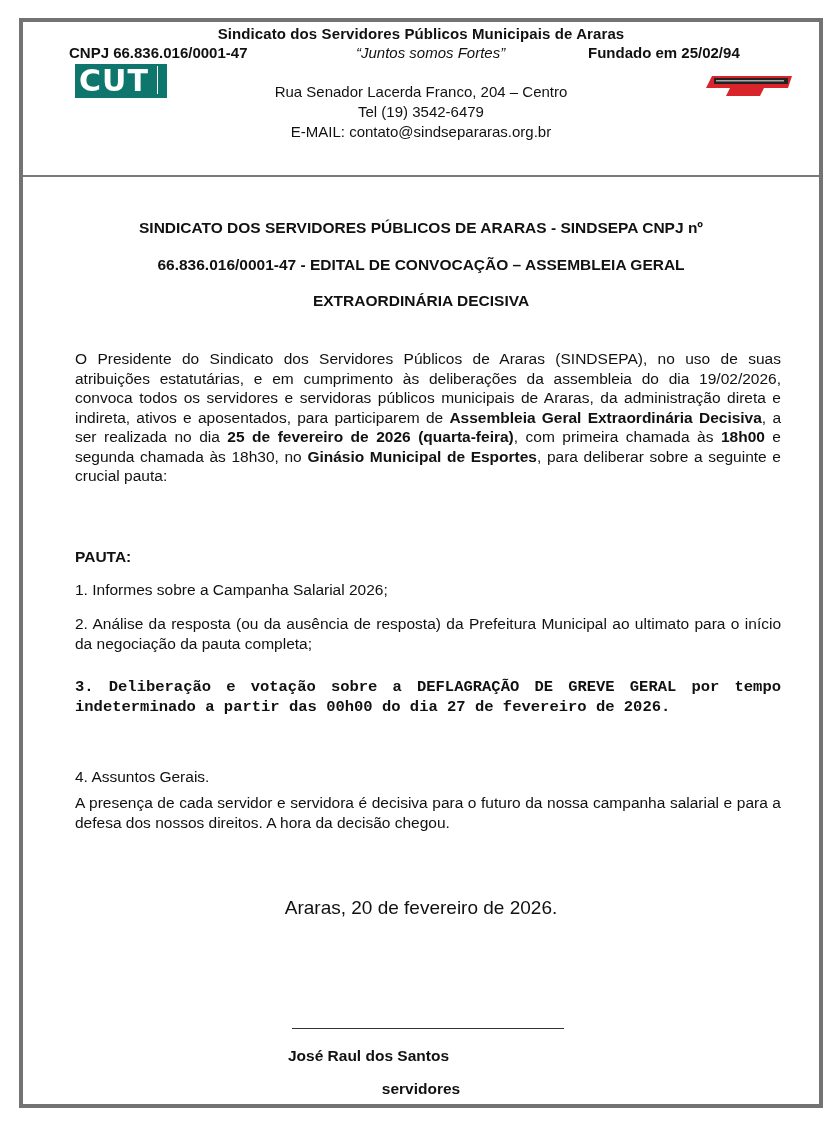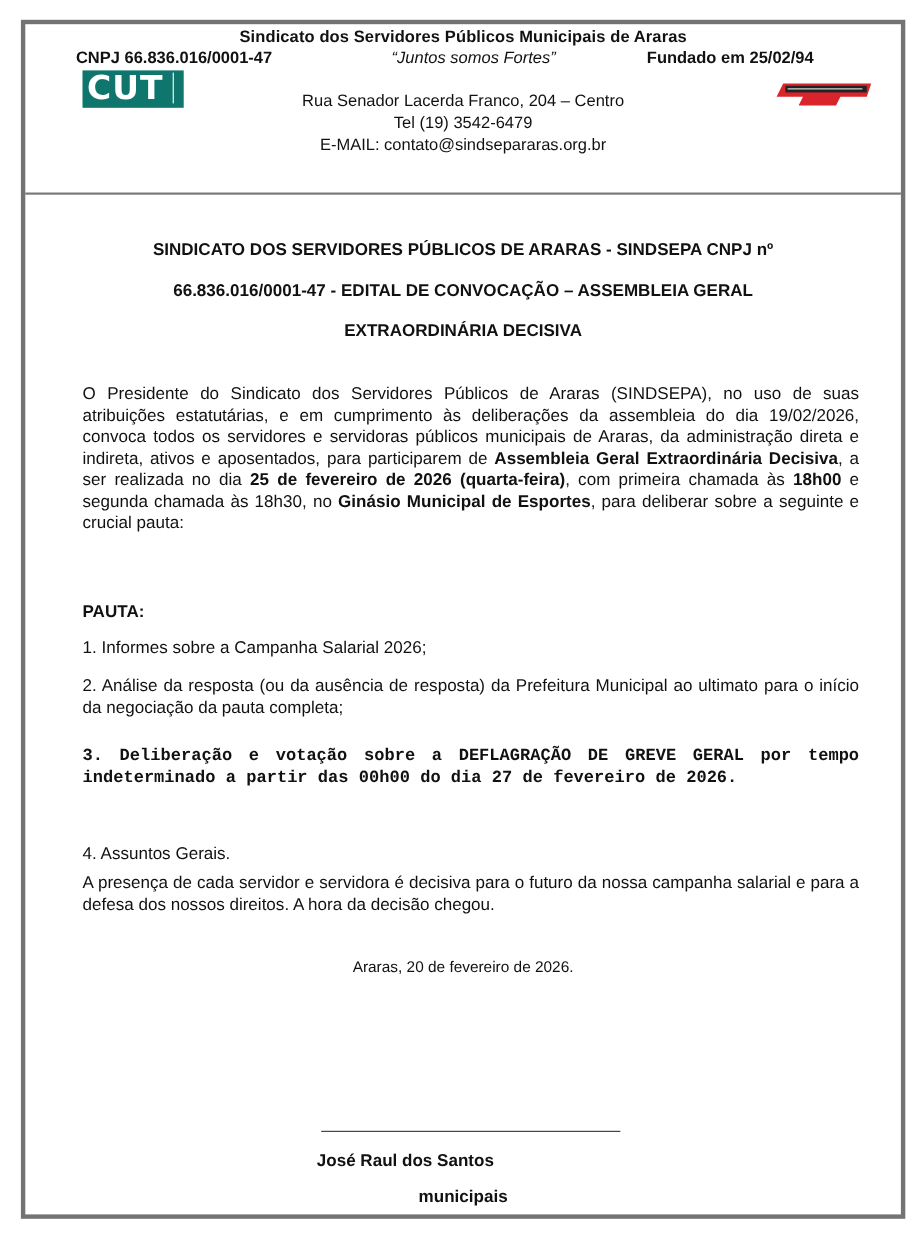--- a/index.html
+++ b/index.html
@@ -145,24 +145,24 @@
     }
     .item { font-size: 15.5px; }
     .item1 { top: 558px; }
     .item2 { top: 592px; }
     .item3 { top: 656px; font-weight: bold; font-family: Liberation Mono, monospace; }
     .item4 { top: 701px; margin-top: 44px; }
     .closing { top: 771px; }
     .date-line {
       position: absolute;
       left: 0;
-      top: 849px;
-      width: 796px;
-      text-align: center;
-      font-size: 14px;
+      top: 875px;
+      width: 796px;
+      text-align: center;
+      font-size: 19px;
     }
     .sign-line {
       position: absolute;
       left: 269px;
       top: 1006px;
       width: 272px;
       height: 1px;
       background: #333333;
     }
     .sign-name {
@@ -232,15 +232,15 @@
   <div class="para item item2">2. Análise da resposta (ou da ausência de resposta) da Prefeitura Municipal ao ultimato para o início da negociação da pauta completa;</div>
   <div class="para item item3">3. Deliberação e votação sobre a DEFLAGRAÇÃO DE GREVE GERAL por tempo indeterminado a partir das 00h00 do dia 27 de fevereiro de 2026.</div>
   <div class="para item item4">4. Assuntos Gerais.</div>
 
   <div class="para closing">A presença de cada servidor e servidora é decisiva para o futuro da nossa campanha salarial e para a defesa dos nossos direitos. A hora da decisão chegou.</div>
 
   <div class="date-line">Araras, 20 de fevereiro de 2026.</div>
 
   <div class="sign-line"></div>
   <div class="sign-name">José Raul dos Santos</div>
-  <div class="sign-role">municipais</div>
+  <div class="sign-role">servidores</div>
 
 </div>
 
 </body></html>

